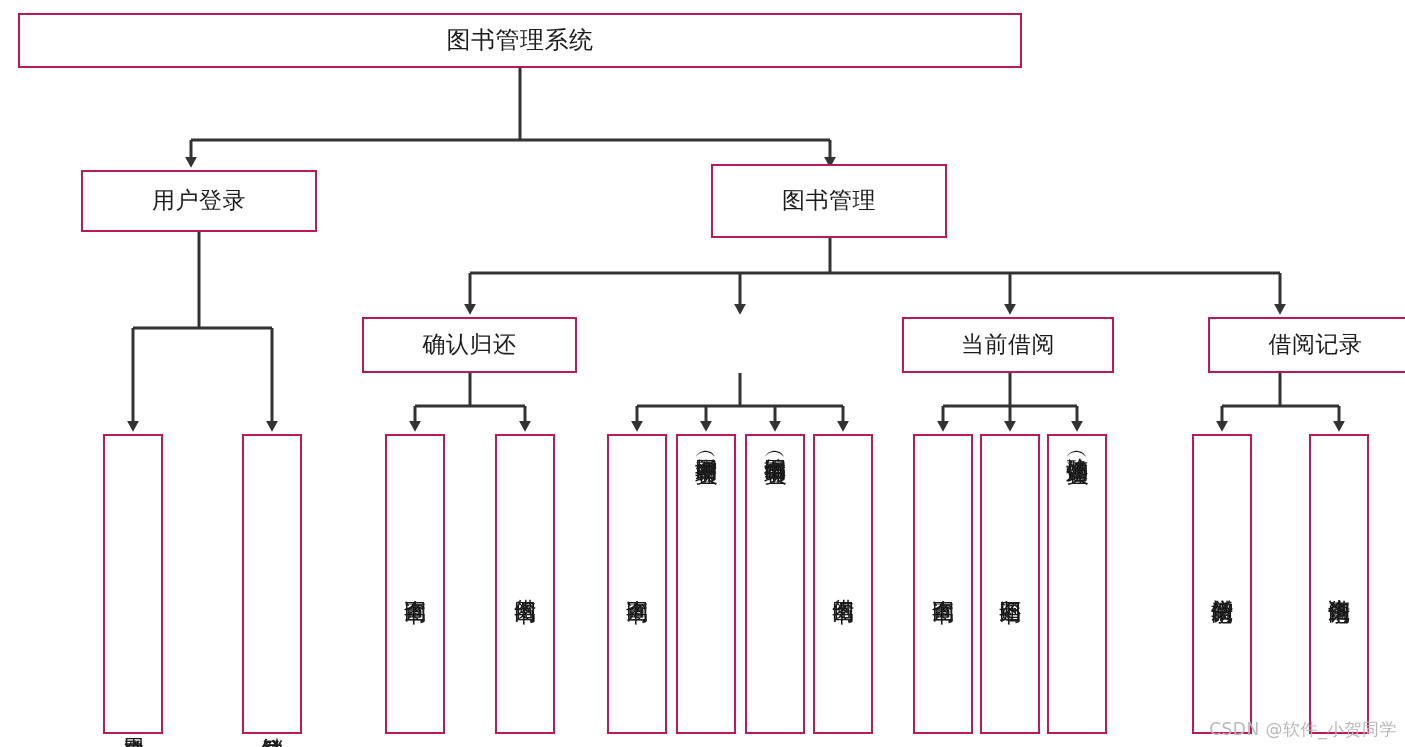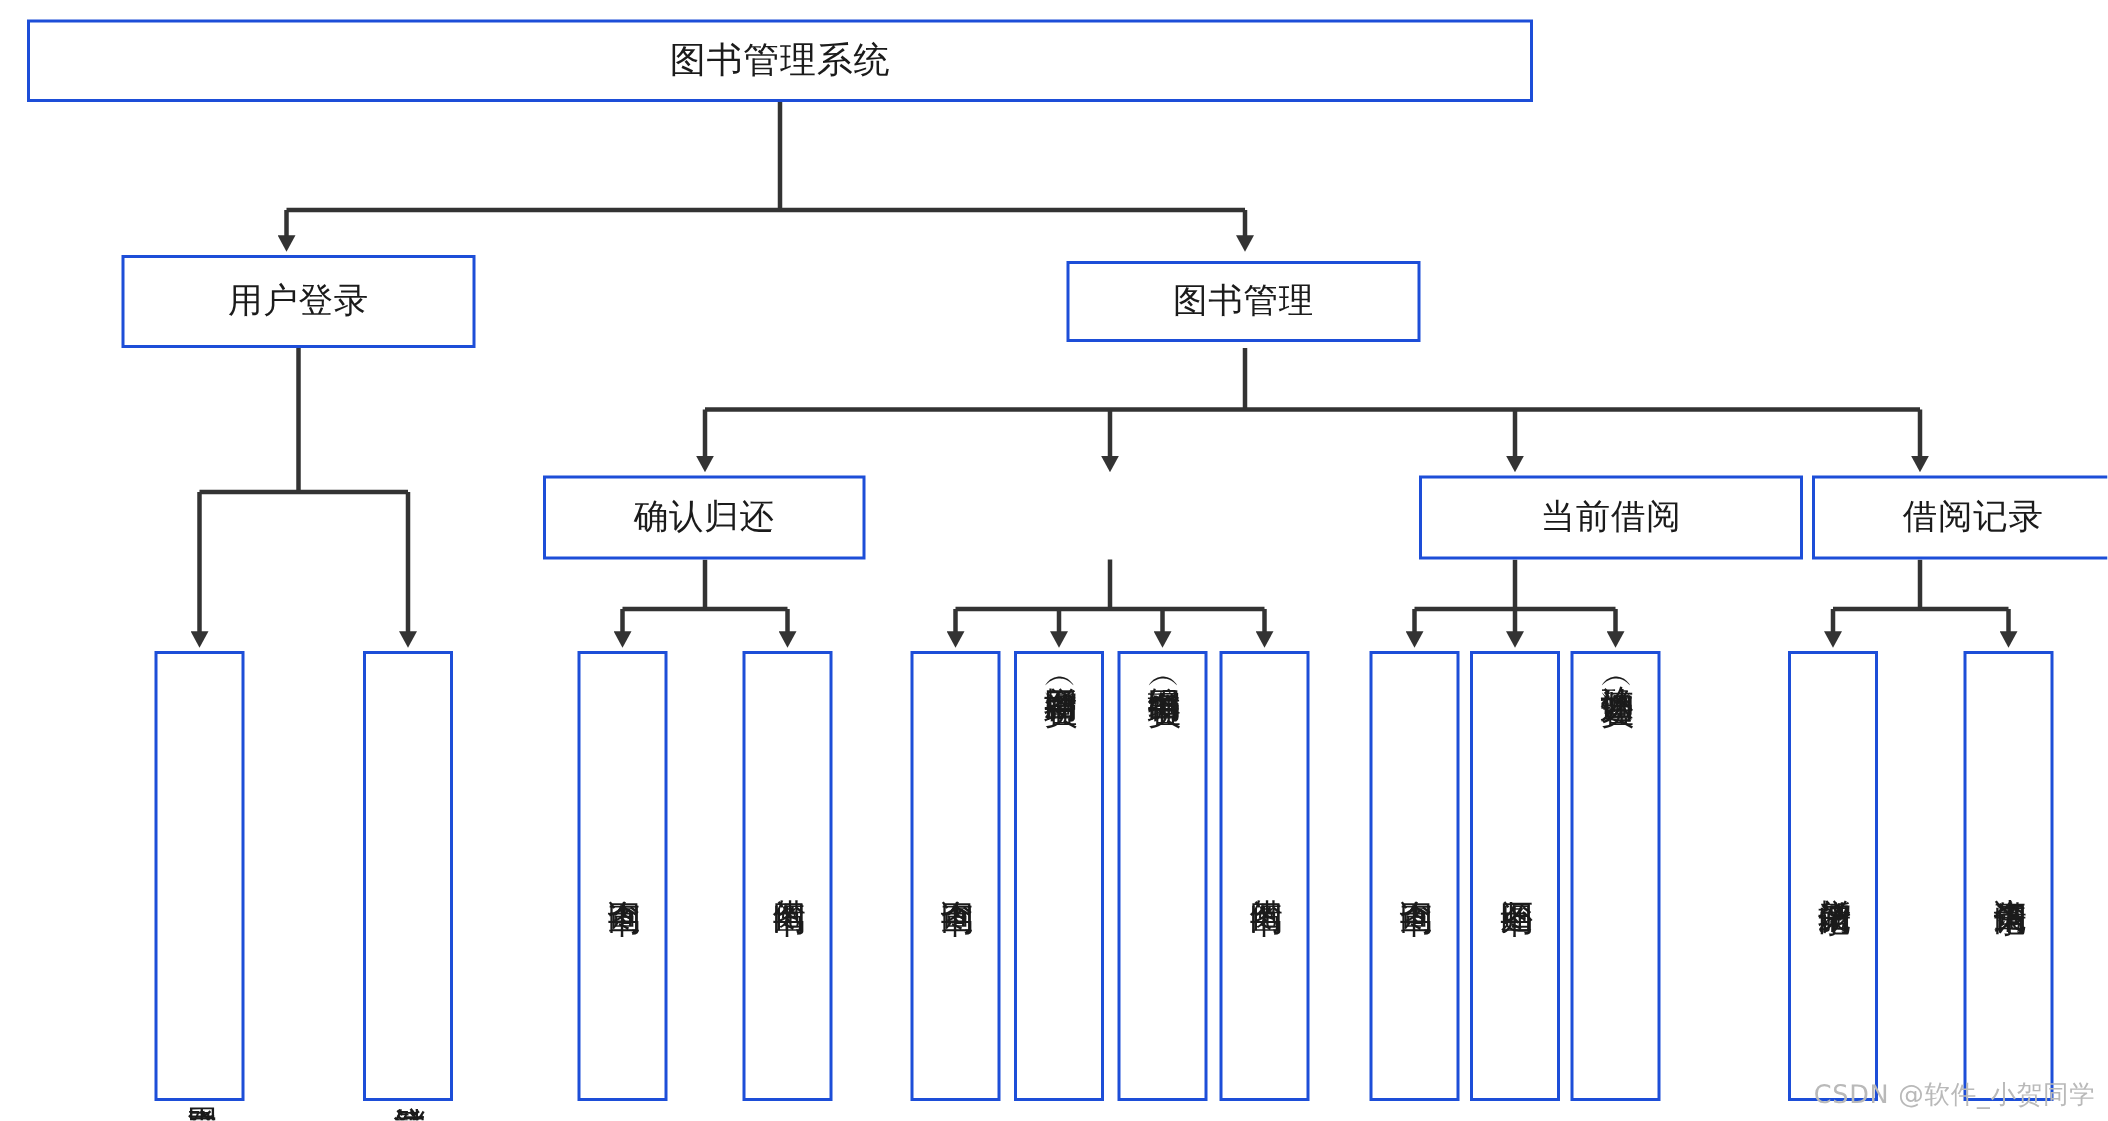--- a/index.html
+++ b/index.html
@@ -23,25 +23,26 @@
     left: 0;
     top: 0;
     width: 1405px;
     height: 747px;
     pointer-events: none;
   }
   .node {
     position: absolute;
     box-sizing: border-box;
     background: #ffffff;
-    border: 2px solid #1d4ed8;
+    border: 2px solid #be185d;
     display: flex;
     align-items: center;
     justify-content: center;
     color: #1b1b1b;
+    font-family: Liberation Serif, serif;
   }
   .node .label {
     display: block;
     text-align: center;
     line-height: 1.05;
     white-space: nowrap;
   }
   
   .node.h .label {
     font-size: 23px;
@@ -141,30 +142,30 @@
   </svg>
 
   <div class="node h root" style="left:18px; top:13px; width:1004px; height:55px;">
     <span class="label">图书管理系统</span>
   </div>
 
   <div class="node h" style="left:81px; top:170px; width:236px; height:62px;">
     <span class="label">用户登录</span>
   </div>
 
-  <div class="node h" style="left:711px; top:174px; width:236px; height:54px;">
+  <div class="node h" style="left:711px; top:164px; width:236px; height:74px;">
     <span class="label">图书管理</span>
   </div>
 
   <div class="node h" style="left:362px; top:317px; width:215px; height:56px;">
     <span class="label">确认归还</span>
   </div>
 
 
-  <div class="node h" style="left:902px; top:317px; width:256px; height:56px;margin-left:44px;">
+  <div class="node h" style="left:902px; top:317px; width:212px; height:56px;">
     <span class="label">当前借阅</span>
   </div>
 
   <div class="node h" style="left:1208px; top:317px; width:215px; height:56px;">
     <span class="label">借阅记录</span>
   </div>
 
   <div class="node v align-bottom" style="left:103px; top:434px; width:60px; height:300px;">
     <span class="label">用户登录</span>
   </div>

